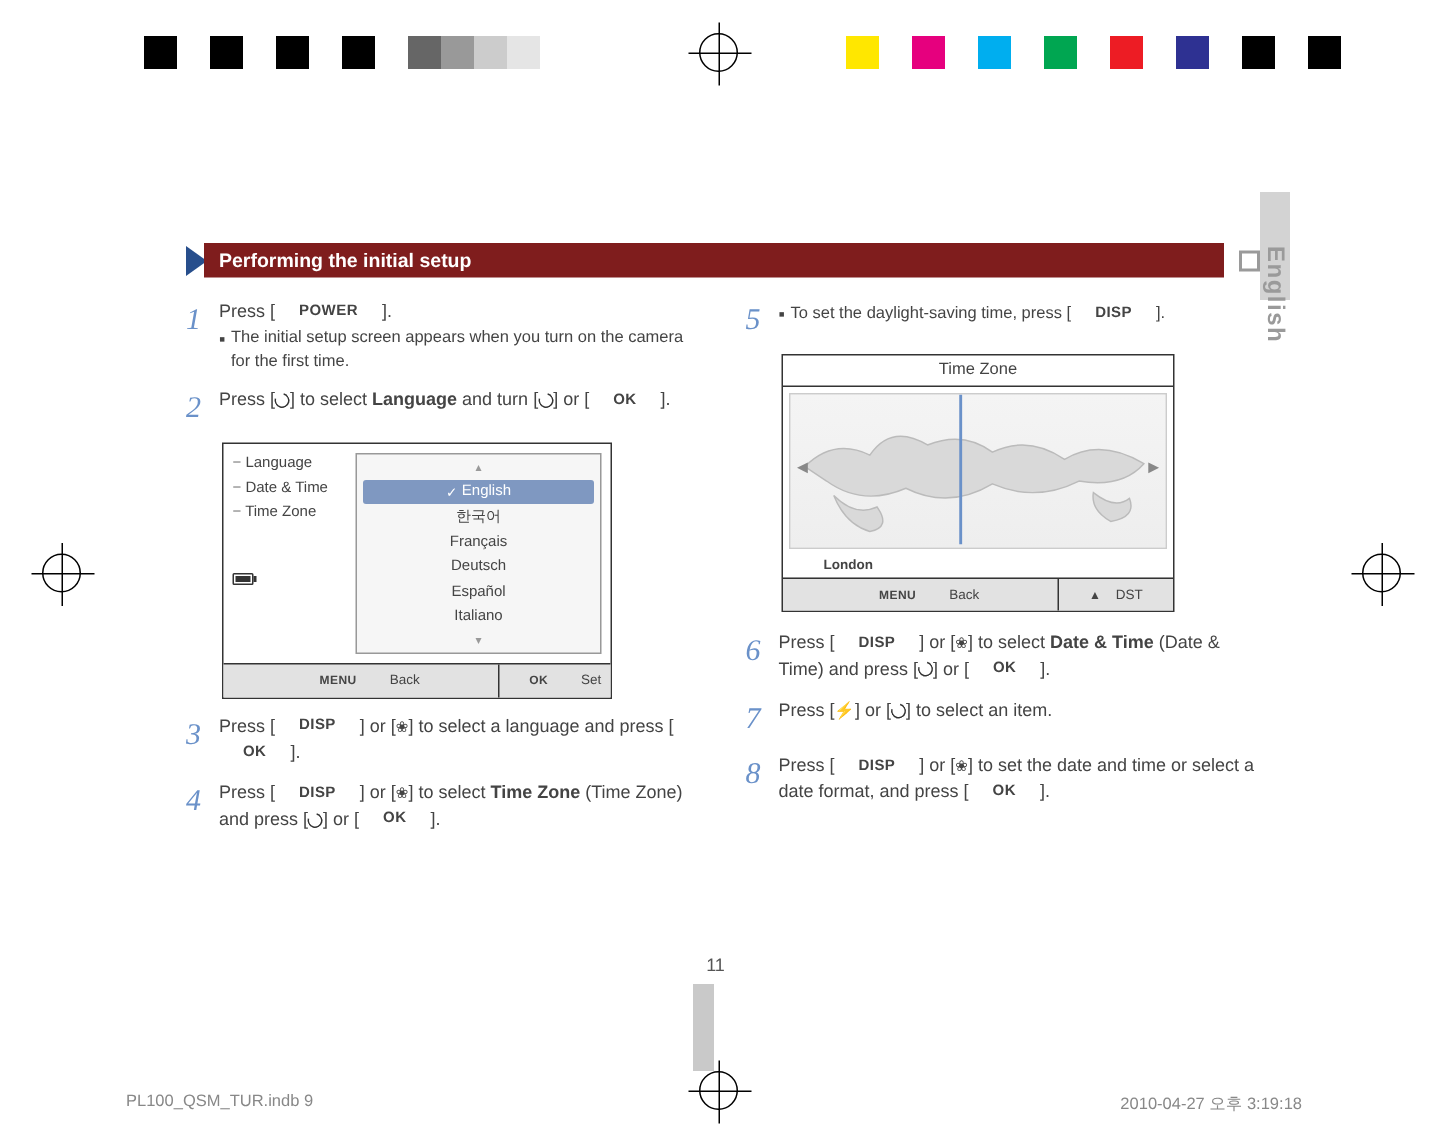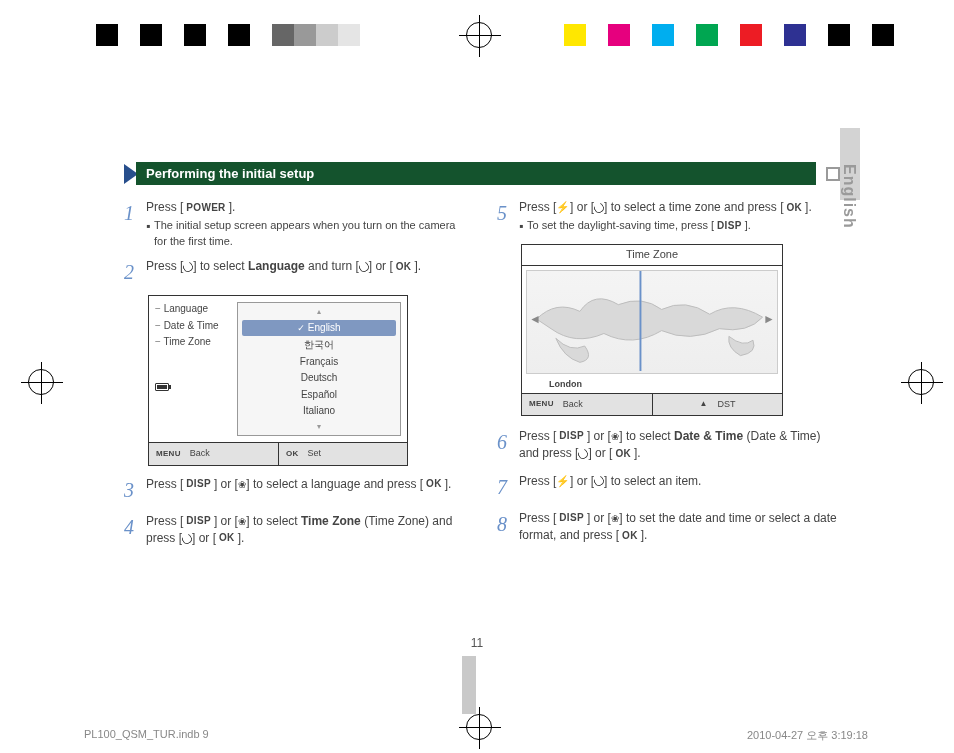--- a/index.html
+++ b/index.html
@@ -22,47 +22,47 @@
   .ch-left { top:369px; left:28px; }
   .ch-right{ top:369px; left:908px; }
 
   .edge-tab { position:absolute; right:94px; top:128px; width:20px; height:72px; background:#d3d3d3; }
   .side-label { position:absolute; right:96px; top:164px; font-size:16px; font-weight:600; color:#9a9a9a; writing-mode:vertical-rl; text-orientation:mixed; letter-spacing:1px; }
 
   .page { position:absolute; left:124px; top:162px; width:716px; }
 
   .section-header { display:flex; align-items:center; margin-bottom:14px; }
   .chevron { width:0; height:0; border-top:10px solid transparent; border-bottom:10px solid transparent; border-left:14px solid #274e8c; margin-right:-2px; }
-  .header-bar { flex:1; background:#14532d; color:#fff; font-size:13px; font-weight:700; padding:4px 10px; }
+  .header-bar { flex:1; background:#7f1d1d; color:#fff; font-size:13px; font-weight:700; padding:4px 10px; }
   .header-end { width:14px; height:14px; border:2px solid #9a9a9a; margin-left:10px; }
 
   .columns { display:flex; gap:30px; }
   .col { flex:1; font-size:12px; color:#444; line-height:1.45; }
 
   .step { display:flex; margin-bottom:8px; }
   .step-num { font-style:italic; font-size:20px; color:#6a91c9; width:22px; flex-shrink:0; font-family: Georgia, serif; }
   .step-body { flex:1; }
   .step-body .line { margin-bottom:2px; }
   .sub { display:flex; margin-top:2px; }
   .sub .dot { width:8px; flex-shrink:0; }
   .sub .txt { flex:1; font-size:11px; }
 
-  .ico { display:inline-block; vertical-align:middle; font-weight:700; font-size:10px; letter-spacing:0.3px; padding:1px 3px; }
+  .ico { display:inline-block; vertical-align:middle; font-weight:700; font-size:10px; letter-spacing:0.3px; padding:1px 16px; }
 
   .screenshot { border:1px solid #333; margin:8px 0 10px 24px; width:260px; font-size:10px; background:#fff; }
   .screenshot-inner { padding:6px; display:flex; gap:4px; }
   .menu-col { width:78px; }
   .menu-col div { font-size:10px; margin-bottom:2px; }
   .menu-col .dash::before { content:"− "; color:#777; }
   .lang-list { flex:1; border:1px solid #999; background:#f6f6f6; text-align:center; padding:2px; }
   .lang-list .sel { background:#7f98c1; color:#fff; border-radius:2px; margin:1px 2px; display:flex; justify-content:center; align-items:center; gap:3px; }
   .lang-list div { padding:1px 0; font-size:10px; }
   .shot-footer { border-top:1px solid #333; background:#e2e2e2; font-size:9px; display:flex; }
   .shot-footer span { padding:2px 4px; display:flex; align-items:center; gap:2px; }
-  .shot-footer .half { width:50%; }
+  .shot-footer .half { width:50%;margin-left:44px; }
 
   .tz-shot { border:1px solid #333; margin:6px 0 12px 24px; width:262px; background:#fff; font-size:10px; }
   .tz-title { text-align:center; border-bottom:1px solid #333; padding:2px; font-size:11px; }
   .tz-map { height:104px; background:linear-gradient(#f4f4f4,#eee); position:relative; margin:4px; border:1px solid #ccc; }
   .tz-map svg { position:absolute; inset:0; }
   .tz-info { padding:0 6px 2px 6px; font-size:9px; }
   .tz-info .city { font-weight:bold;padding-left:21px; }
 
   .batt-icon { display:inline-block; width:14px; height:8px; border:1px solid #333; border-radius:1px; position:relative; vertical-align:middle; }
   .batt-icon::after { content:""; position:absolute; right:-3px; top:1px; width:2px; height:4px; background:#333; }
@@ -204,23 +204,20 @@
           </div>
       </div>
 
     </div>
 
     <div class="col">
 
       <div class="step">
         <div class="step-num">5</div>
         <div class="step-body">
-          <div class="line">
-            <span>Press [</span><span class="flash-glyph"></span><span>] or [</span><span class="timer-glyph"></span><span>] to select a time zone and press [</span><b class="ico">OK</b><span>].</span>
-          </div>
           <div class="sub">
               <div class="dot">▪</div>
               <div class="txt"><span>To set the daylight-saving time, press [</span><b class="ico">DISP</b><span>].</span></div>
             </div>
         </div>
       </div>
 
       <div class="tz-shot">
         <div class="tz-title">Time Zone</div>
         <div class="tz-map">

